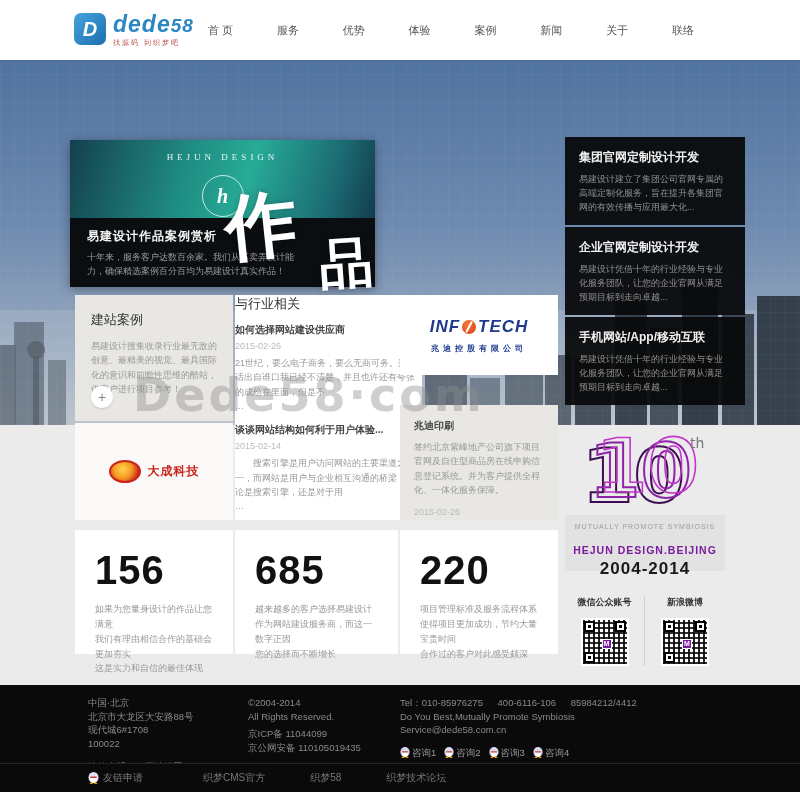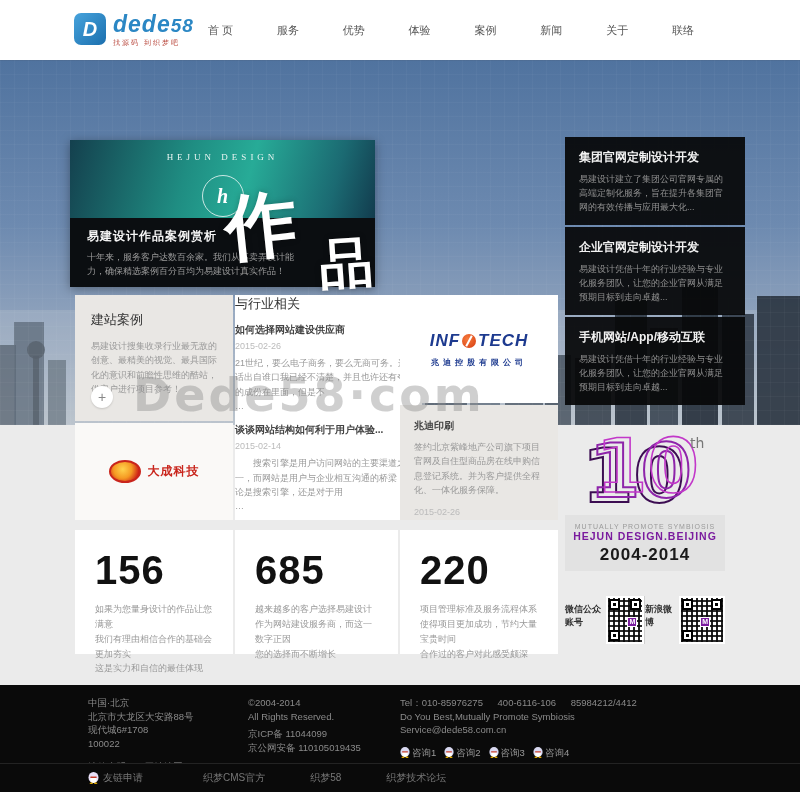--- a/index.html
+++ b/index.html
@@ -53,21 +53,21 @@
   .dc-logo { display:flex; align-items:center; }
   .dc-icon { width:32px; height:23px; border-radius:50%; border:2px solid #c9251c; background:radial-gradient(circle at 42% 38%, #ffd34d 0%, #f59a23 45%, #cf2417 80%); margin-right:7px; }
   .dc-name { color:#c9251c; font-size:12px; font-weight:bold; letter-spacing:1px; }
   .card-news { left:235px; top:295px; width:187px; height:225px; background:#fff; padding:0; }
   .news-item { margin-bottom:12px; }
   .news-headline { font-size:10px; font-weight:bold; color:#444; margin-bottom:4px; cursor:pointer; }
   .news-date { font-size:9px; color:#bbb; margin-bottom:5px; }
   .news-excerpt { font-size:9px; color:#999; line-height:1.6; }
   .news-excerpt.indent { text-indent:2em; }
   .news-ellipsis { font-size:9px; color:#999; margin-top:2px; }
-  .card-infotech { left:400px; top:295px; width:158px; height:108px; background:#fff; display:flex; flex-direction:column; align-items:center; justify-content:center; }
+  .card-infotech { left:400px; top:295px; width:158px; height:80px; background:#fff; display:flex; flex-direction:column; align-items:center; justify-content:center; }
   .it-row { display:flex; align-items:center; font-weight:bold; font-style:italic; font-size:17px; color:#1d3a8f; letter-spacing:1px; }
   .it-circle { width:14px; height:14px; border-radius:50%; background:radial-gradient(circle at 40% 35%, #f77b3c, #d43a10); margin:0 2px; position:relative; }
   .it-circle::after { content:""; position:absolute; left:6px; top:1px; width:2px; height:12px; background:#fff; transform:rotate(28deg); }
   .it-sub { font-size:8px; color:#1d3a8f; letter-spacing:4px; margin-top:6px; font-weight:bold; }
   .card-signing { left:400px; top:405px; width:158px; height:115px; background:#e9e7e4; padding:14px; }
   .sign-title { font-size:10px; font-weight:bold; color:#444; margin-bottom:7px; cursor:pointer; }
   .sign-desc { font-size:9px; color:#999; line-height:1.6; }
   .sign-date { font-size:9px; color:#bbb; margin-top:9px; }
 
   
@@ -78,24 +78,24 @@
   .stat-1 { left:75px; width:158px; }
   .stat-2 { left:235px; width:163px; }
   .stat-3 { left:400px; width:158px; }
   .stat-value { font-size:40px; font-weight:bold; color:#111; line-height:1; margin-bottom:12px; letter-spacing:1px; }
   .stat-line { font-size:9px; color:#999; line-height:1.65; }
 
   
   .ann-logo { position:absolute; left:578px; top:426px; z-index:6; }
   .ann-box { position:absolute; left:565px; top:515px; width:160px; height:56px; background:#e2e2e2; text-align:center; padding-top:8px; z-index:6; }
   .ann-slogan { font-size:7px; color:#9a9a9a; letter-spacing:1px; }
-  .ann-brand { font-size:10.5px; font-weight:bold; color:#7a1b9e; letter-spacing:1px; margin-top:0; }
+  .ann-brand { font-size:10.5px; font-weight:bold; color:#7a1b9e; letter-spacing:1px; margin-top:14px; }
   .ann-years { font-size:17px; font-weight:bold; color:#1a1a1a; margin-top:3px; letter-spacing:1px; }
   .qr-section { position:absolute; left:565px; top:596px; width:160px; display:flex; z-index:6; }
-  .qr-half { width:80px; display:flex; flex-direction:row; align-items:center; }
+  .qr-half { width:80px; display:flex; flex-direction:column; align-items:center; }
   .qr-half.first { border-right:1px solid #cfcfcf; }
   .qr-label { font-size:9px; font-weight:bold; color:#333; margin-bottom:9px; }
   .qr { position:relative; width:48px; height:48px; background:#fff; border:2px solid #fff;
         background-image:repeating-linear-gradient(0deg, rgba(10,10,10,.85) 0 2px, transparent 2px 5px),
                          repeating-linear-gradient(90deg, rgba(10,10,10,.9) 0 2px, rgba(255,255,255,.95) 2px 5px); }
   .qr .f { position:absolute; width:11px; height:11px; background:#fff; border:2px solid #000; }
   .qr .f::after { content:""; position:absolute; left:2px; top:2px; width:3px; height:3px; background:#000; }
   .qr .tl { left:1px; top:1px; } .qr .tr { right:1px; top:1px; } .qr .bl { left:1px; bottom:1px; }
   .qr .logo-center { position:absolute; left:19px; top:19px; width:10px; height:10px; background:#7a1b9e; border:1px solid #fff; color:#fff; font-size:7px; line-height:8px; text-align:center; font-weight:bold; }
 

